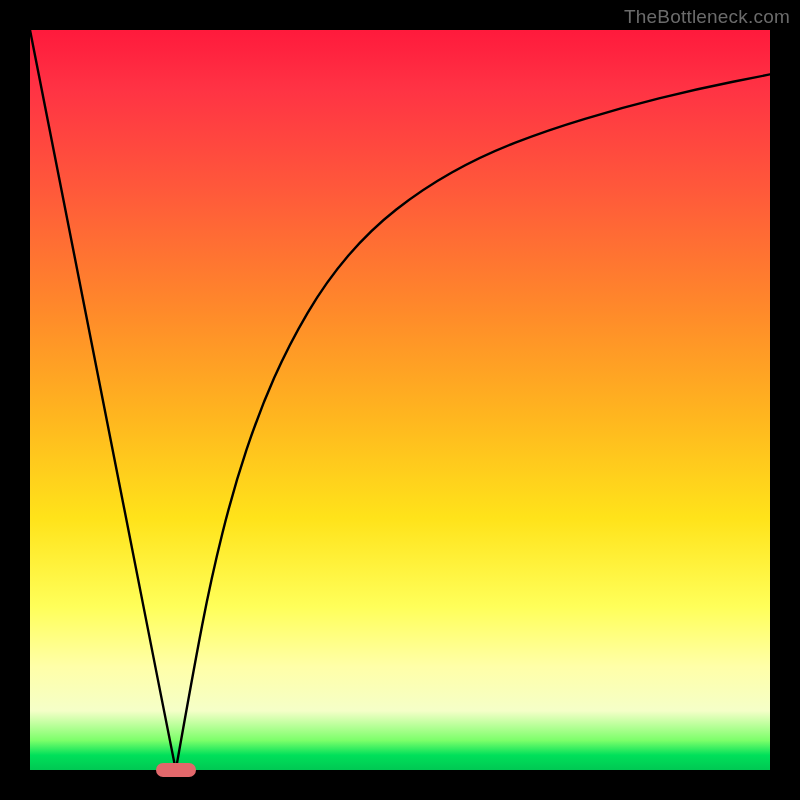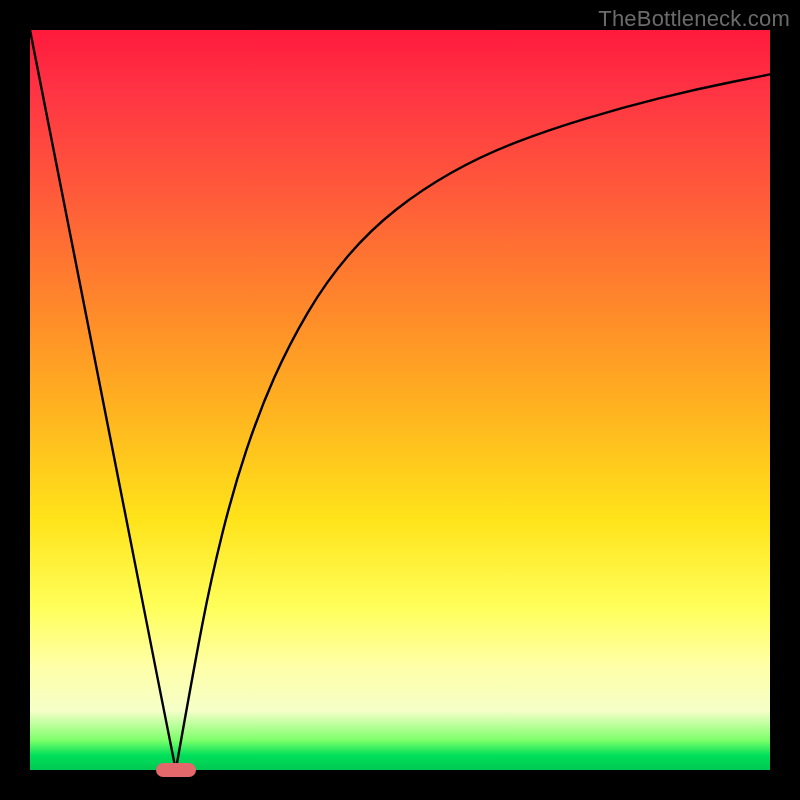--- a/index.html
+++ b/index.html
@@ -37,21 +37,21 @@
       #7cff6a 96%,
       #00e05a 98%,
       #00c853 100%
     );
   }
   .attribution {
     position: absolute;
     top: 6px;
     right: 10px;
     color: #6b6b6b;
-    font-size: 22px;
+    font-size: 19px;
     letter-spacing: 0.2px;
     user-select: none;
   }
   svg.curve {
     position: absolute;
     left: 0;
     top: 0;
     width: 740px;
     height: 740px;
   }

